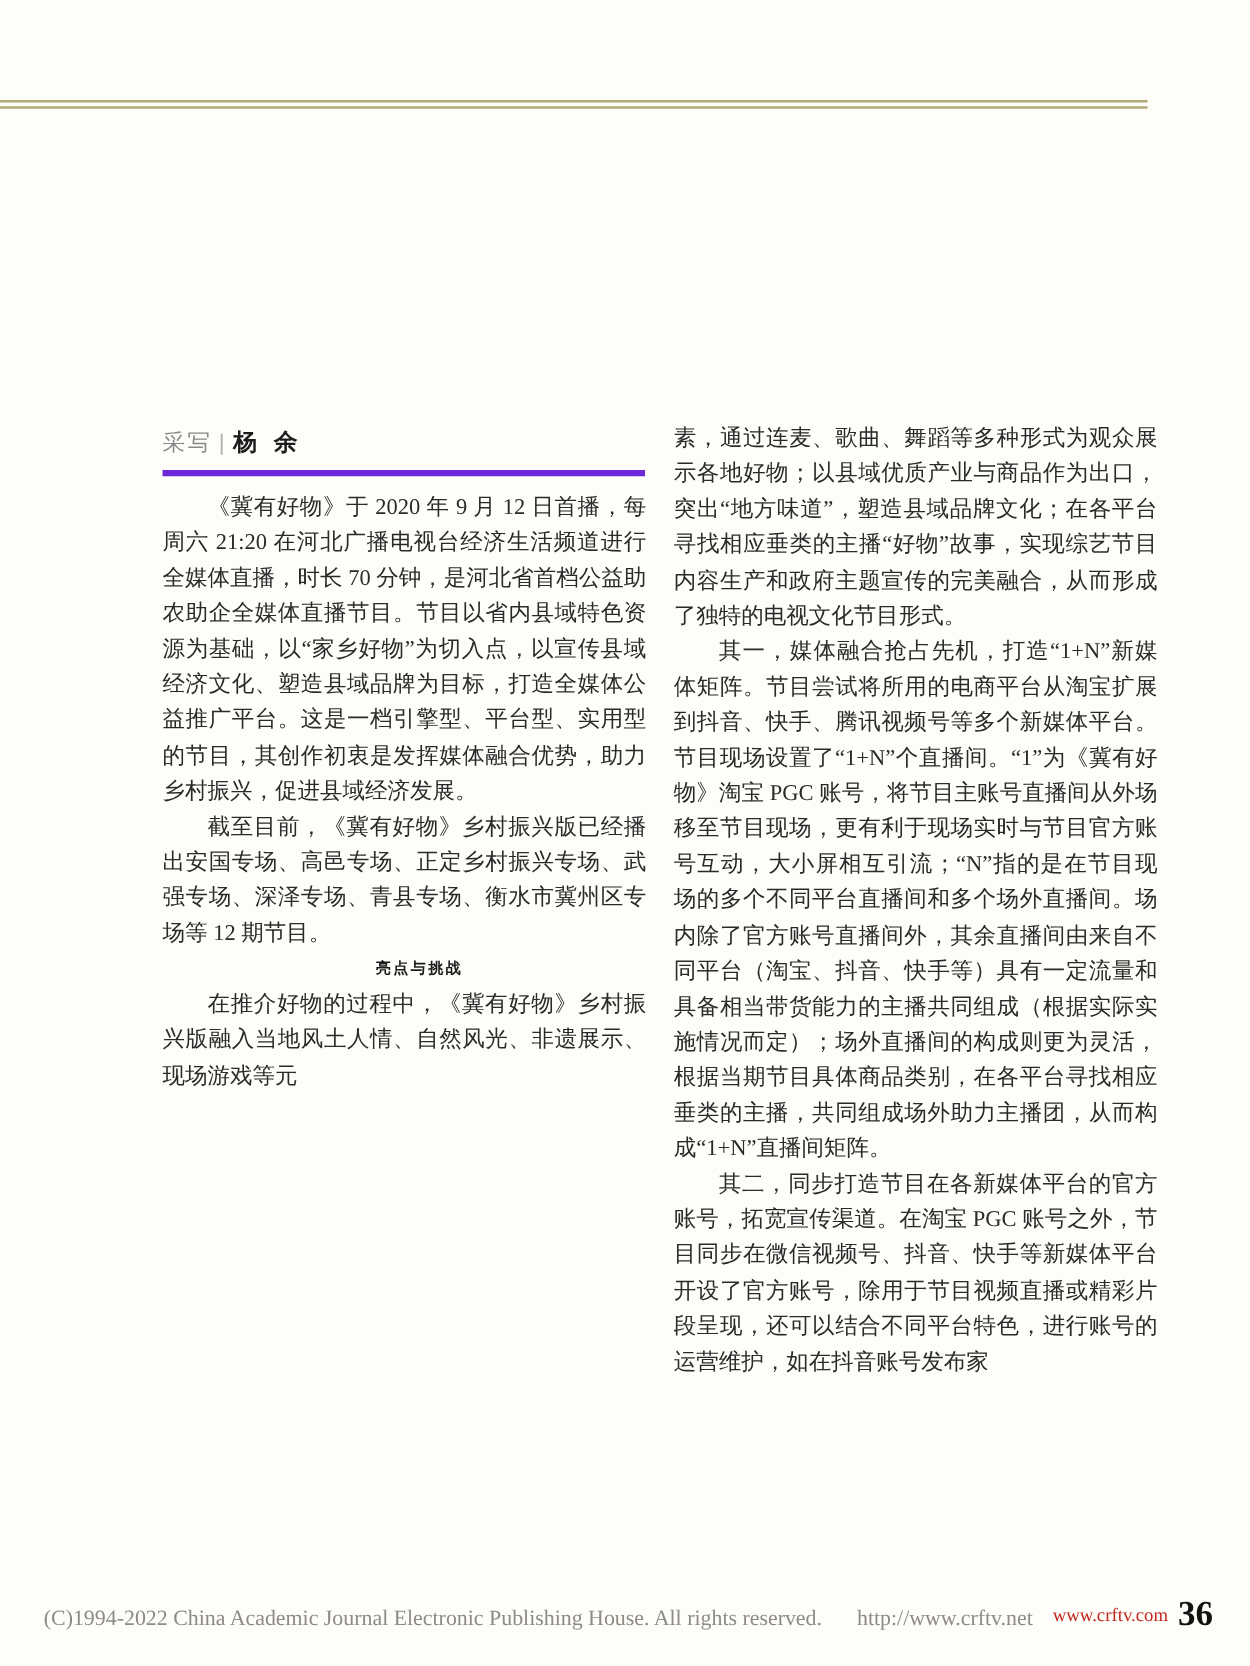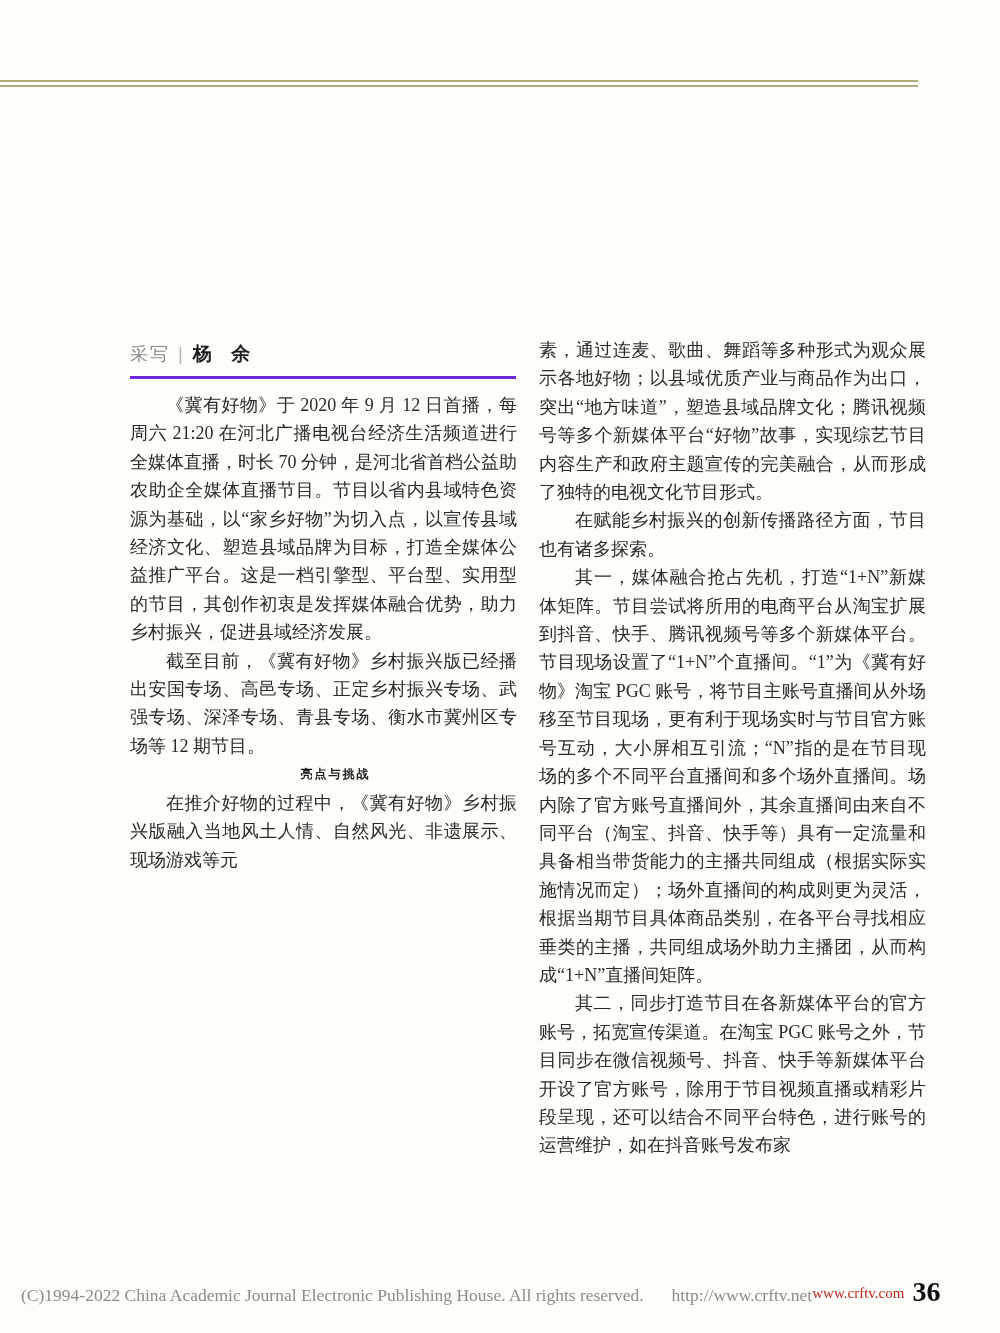--- a/index.html
+++ b/index.html
@@ -14,23 +14,23 @@
   
   .top-rule {
     position: absolute; left: 0; top: 80px;
     width: 918px; height: 3px;
     border-top: 2px solid #b3aa7c;
     border-bottom: 2px solid #b3aa7c;
   }
   
   .byline {
     position: absolute; left: 130px; top: 341px; width: 386px;
-    border-bottom: 3px solid #6d28d9;
+    border-bottom: 5px solid #6d28d9;
     padding-bottom: 9px;
-    font-family: Liberation Mono, monospace;
+    font-family: Liberation Sans, sans-serif;
     font-size: 18px;
   }
   .byline .label { color: #8a8a8a; letter-spacing: 2px; }
   .byline .divider { color: #b0b0b0; margin: 0 7px 0 5px; font-weight: 300; }
   .byline .author { color: #1c1c1c; font-weight: bold; font-size: 19px; letter-spacing: 4px; }
   
   .col {
     position: absolute; width: 387px;
     font-size: 18px; line-height: 28.4px;
     text-align: justify;
@@ -44,33 +44,33 @@
     font-family: "Liberation Sans", "DejaVu Sans", sans-serif;
     font-weight: bold;
     font-size: 12px;
     color: #1b1b1b;
     letter-spacing: 2px;
     margin: 27px 0 23px 0;
     text-indent: 0;
   }
   
   .footer {
-    position: absolute; left: 21px; top: 1276px; width: 932px;
+    position: absolute; left: 35px; top: 1276px; width: 932px;
     display: flex; align-items: baseline; white-space: nowrap; text-align: center;
   }
   .footer .copyright {
     color: #8f8b84; font-size: 17.5px;
     font-family: "Liberation Serif", "DejaVu Serif", serif;
   }
   .footer .cnki-url {
     color: #8f8b84; font-size: 17.5px; margin-left: 28px;
     font-family: "Liberation Serif", "DejaVu Serif", serif;
   }
   .footer .crftv {
-    color: #c4271d; font-size: 15px; margin-left: 0;
+    color: #c4271d; font-size: 15px; margin-left: 16px;
     transform: translateY(-3px);
     font-family: "Liberation Serif", "DejaVu Serif", serif;
   }
   .footer .page-number {
     color: #111; font-size: 28px; font-weight: bold; margin-left: 8px;
     font-family: "Liberation Serif", "DejaVu Serif", serif;
   }
 </style>
 </head>
 <body>
@@ -82,22 +82,21 @@
 </div>
 
 <div class="col col-left">
   <p>《冀有好物》于 2020 年 9 月 12 日首播，每周六 21:20 在河北广播电视台经济生活频道进行全媒体直播，时长 70 分钟，是河北省首档公益助农助企全媒体直播节目。节目以省内县域特色资源为基础，以“家乡好物”为切入点，以宣传县域经济文化、塑造县域品牌为目标，打造全媒体公益推广平台。这是一档引擎型、平台型、实用型的节目，其创作初衷是发挥媒体融合优势，助力乡村振兴，促进县域经济发展。</p>
   <p>截至目前，《冀有好物》乡村振兴版已经播出安国专场、高邑专场、正定乡村振兴专场、武强专场、深泽专场、青县专场、衡水市冀州区专场等 12 期节目。</p>
   <p class="section-heading">亮点与挑战</p>
   <p>在推介好物的过程中，《冀有好物》乡村振兴版融入当地风土人情、自然风光、非遗展示、现场游戏等元</p>
 </div>
 
 <div class="col col-right">
-  <p class="no-indent">素，通过连麦、歌曲、舞蹈等多种形式为观众展示各地好物；以县域优质产业与商品作为出口，突出“地方味道”，塑造县域品牌文化；腾讯视频号等多个新媒体平台“好物”故事，实现综艺节目内容生产和政府主题宣传的完美融合，从而形成了独特的电视文化节目形式。</p>
-  <p>在赋能乡村振兴的创新传播路径方面，节目也有诸多探索。</p>
+  <p class="no-indent">素，通过连麦、歌曲、舞蹈等多种形式为观众展示各地好物；以县域优质产业与商品作为出口，突出“地方味道”，塑造县域品牌文化；在各平台寻找相应垂类的主播“好物”故事，实现综艺节目内容生产和政府主题宣传的完美融合，从而形成了独特的电视文化节目形式。</p>
   <p>其一，媒体融合抢占先机，打造“1+N”新媒体矩阵。节目尝试将所用的电商平台从淘宝扩展到抖音、快手、腾讯视频号等多个新媒体平台。节目现场设置了“1+N”个直播间。“1”为《冀有好物》淘宝 PGC 账号，将节目主账号直播间从外场移至节目现场，更有利于现场实时与节目官方账号互动，大小屏相互引流；“N”指的是在节目现场的多个不同平台直播间和多个场外直播间。场内除了官方账号直播间外，其余直播间由来自不同平台（淘宝、抖音、快手等）具有一定流量和具备相当带货能力的主播共同组成（根据实际实施情况而定）；场外直播间的构成则更为灵活，根据当期节目具体商品类别，在各平台寻找相应垂类的主播，共同组成场外助力主播团，从而构成“1+N”直播间矩阵。</p>
   <p>其二，同步打造节目在各新媒体平台的官方账号，拓宽宣传渠道。在淘宝 PGC 账号之外，节目同步在微信视频号、抖音、快手等新媒体平台开设了官方账号，除用于节目视频直播或精彩片段呈现，还可以结合不同平台特色，进行账号的运营维护，如在抖音账号发布家</p>
 </div>
 
 <div class="footer">
   <span class="copyright">(C)1994-2022 China Academic Journal Electronic Publishing House. All rights reserved.</span>
   <span class="cnki-url">http://www.crftv.net</span>
   <span class="crftv">www.crftv.com</span>
   <span class="page-number">36</span>
 </div>

